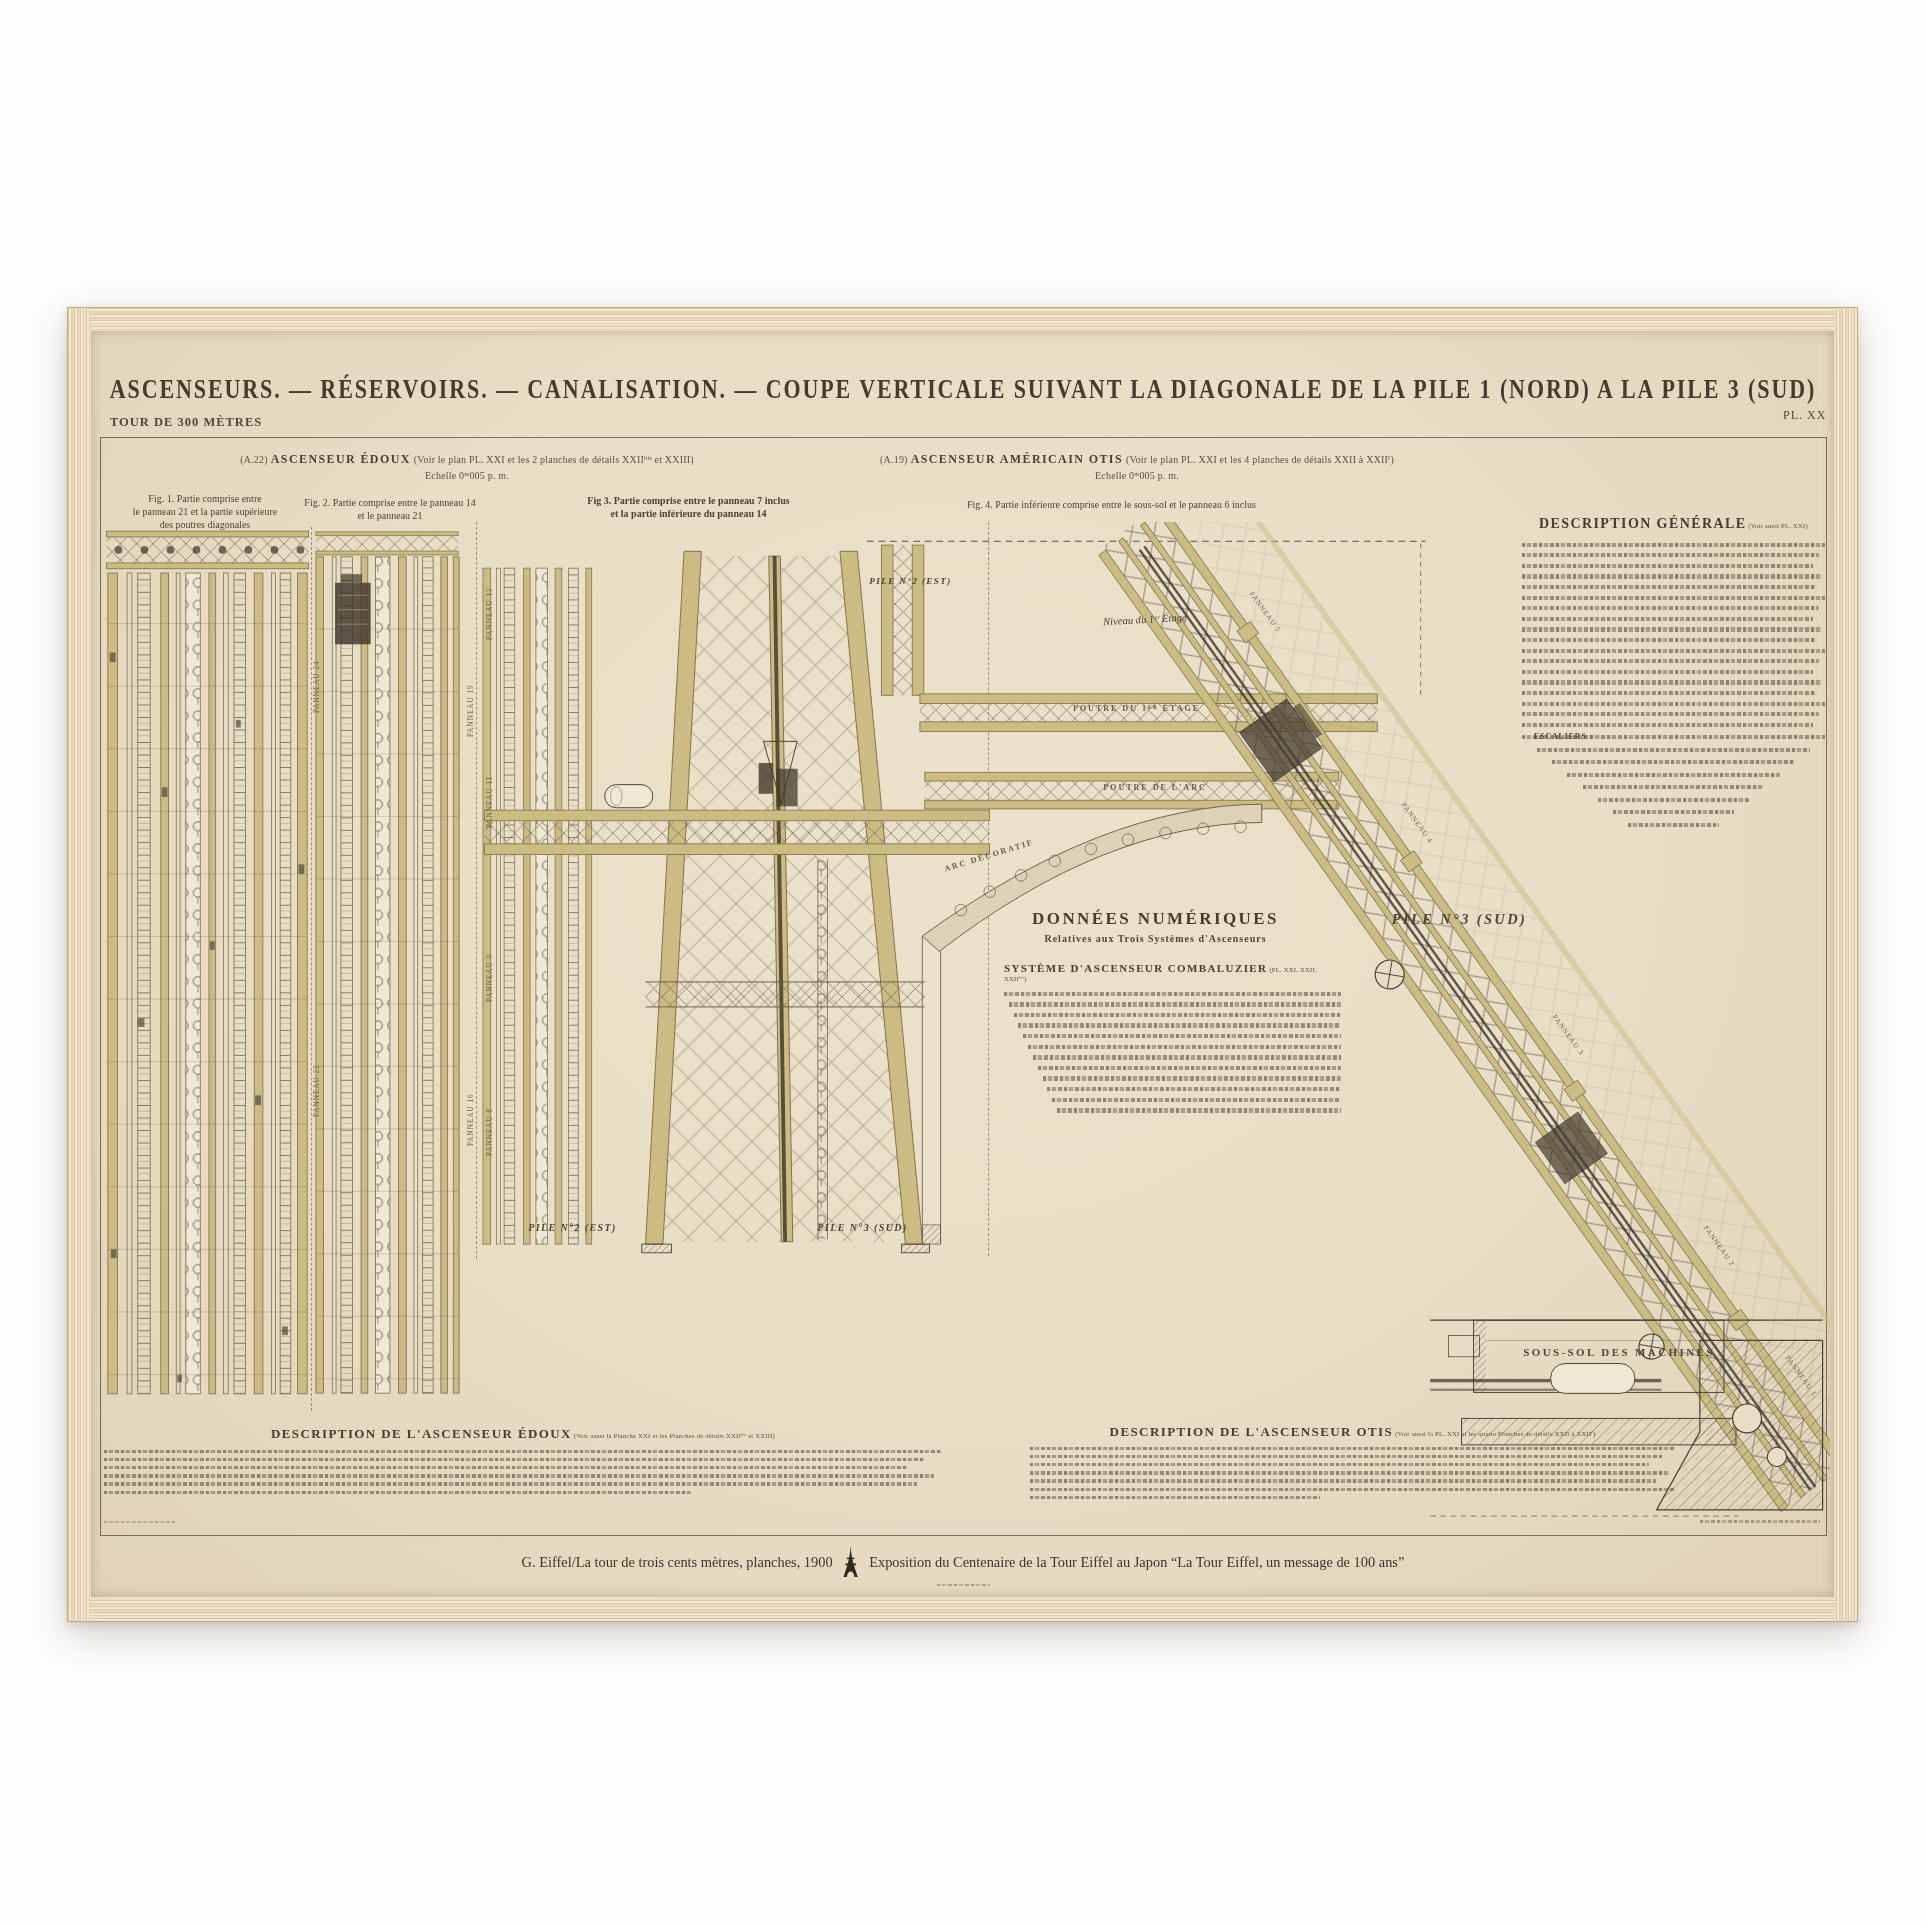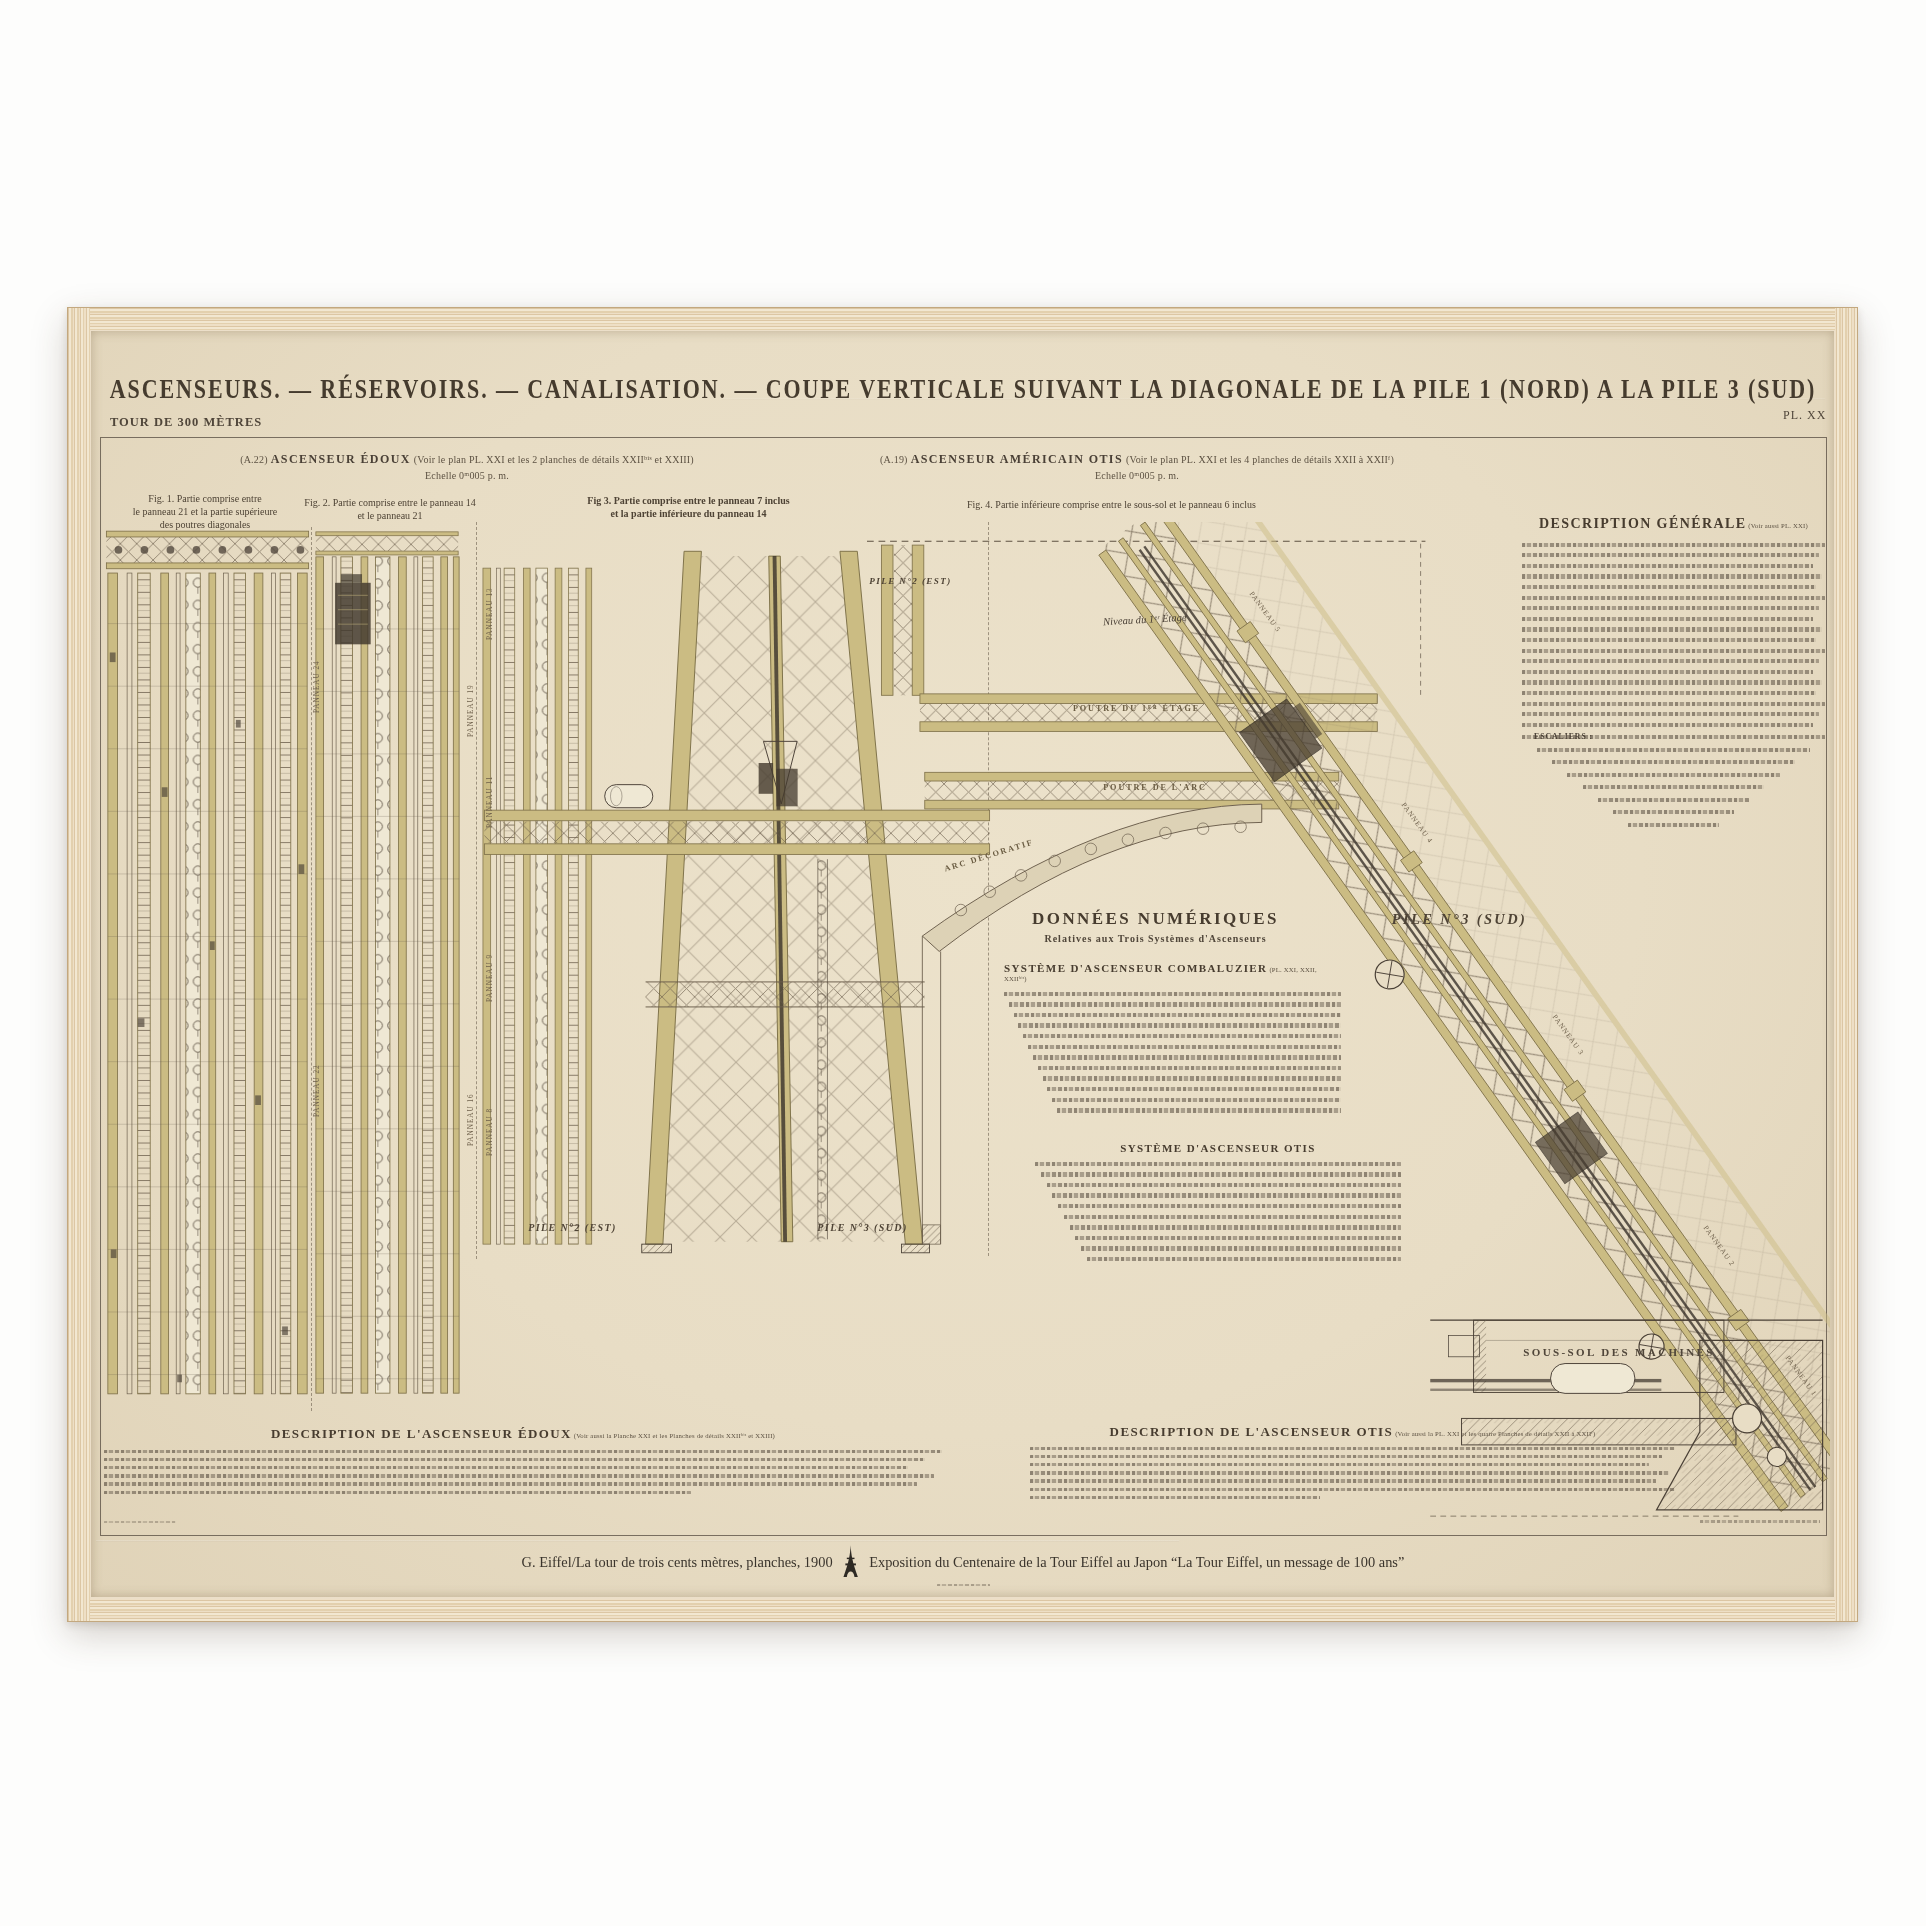--- a/index.html
+++ b/index.html
@@ -420,35 +420,20 @@
         <div class="ml" style="margin-left: 19px; width: calc(100% - 19px); height: 4.3px; margin-bottom: 6.3px;"></div>
         <div class="ml" style="margin-left: 24px; width: calc(100% - 24px); height: 4.3px; margin-bottom: 6.3px;"></div>
         <div class="ml" style="margin-left: 29px; width: calc(100% - 29px); height: 4.3px; margin-bottom: 6.3px;"></div>
         <div class="ml" style="margin-left: 34px; width: calc(100% - 34px); height: 4.3px; margin-bottom: 6.3px;"></div>
         <div class="ml" style="margin-left: 39px; width: calc(100% - 39px); height: 4.3px; margin-bottom: 6.3px;"></div>
         <div class="ml" style="margin-left: 43px; width: calc(100% - 43px); height: 4.3px; margin-bottom: 6.3px;"></div>
         <div class="ml" style="margin-left: 48px; width: calc(100% - 48px); height: 4.3px; margin-bottom: 6.3px;"></div>
         <div class="ml" style="margin-left: 53px; width: calc(100% - 53px); height: 4.3px; margin-bottom: 6.3px;"></div>
       </div>
   </div>
-  <div class="abs" style="left:1035px;top:1142px;width:366px;">
-    <div class="ctr h-block" style="font-size:11px;">SYSTÈME D'ASCENSEUR OTIS</div>
-    <div style="margin-top:7.7px;">
-        <div class="ml" style="margin-left: 0px; width: calc(100% + 0px); height: 4.3px; margin-bottom: 6.3px;"></div>
-        <div class="ml" style="margin-left: 5.8px; width: calc(100% - 5.8px); height: 4.3px; margin-bottom: 6.3px;"></div>
-        <div class="ml" style="margin-left: 11.6px; width: calc(100% - 11.6px); height: 4.3px; margin-bottom: 6.3px;"></div>
-        <div class="ml" style="margin-left: 17.3px; width: calc(100% - 17.3px); height: 4.3px; margin-bottom: 6.3px;"></div>
-        <div class="ml" style="margin-left: 23px; width: calc(100% - 23px); height: 4.3px; margin-bottom: 6.3px;"></div>
-        <div class="ml" style="margin-left: 29px; width: calc(100% - 29px); height: 4.3px; margin-bottom: 6.3px;"></div>
-        <div class="ml" style="margin-left: 35px; width: calc(100% - 35px); height: 4.3px; margin-bottom: 6.3px;"></div>
-        <div class="ml" style="margin-left: 40px; width: calc(100% - 40px); height: 4.3px; margin-bottom: 6.3px;"></div>
-        <div class="ml" style="margin-left: 46px; width: calc(100% - 46px); height: 4.3px; margin-bottom: 6.3px;"></div>
-        <div class="ml" style="margin-left: 52px; width: calc(100% - 52px); height: 4.3px; margin-bottom: 6.3px;"></div>
-      </div>
-  </div>
 
   
   <div class="abs" style="left:104px;top:1426px;width:838px;">
     <div class="ctr">
       <span class="h-block" style="font-size:13px;">DESCRIPTION DE L'ASCENSEUR ÉDOUX</span>
       <span class="sub-note" style="font-size:6.7px;">(Voir aussi la Planche XXI et les Planches de détails XXIIᵇⁱˢ et XXIII)</span>
     </div>
     <div style="margin-top:7.7px;">
         <div class="ml" style="width: 100%; height: 3.4px; margin-bottom: 4.8px;"></div>
         <div class="ml" style="width: 98%; height: 3.4px; margin-bottom: 4.8px;"></div>

